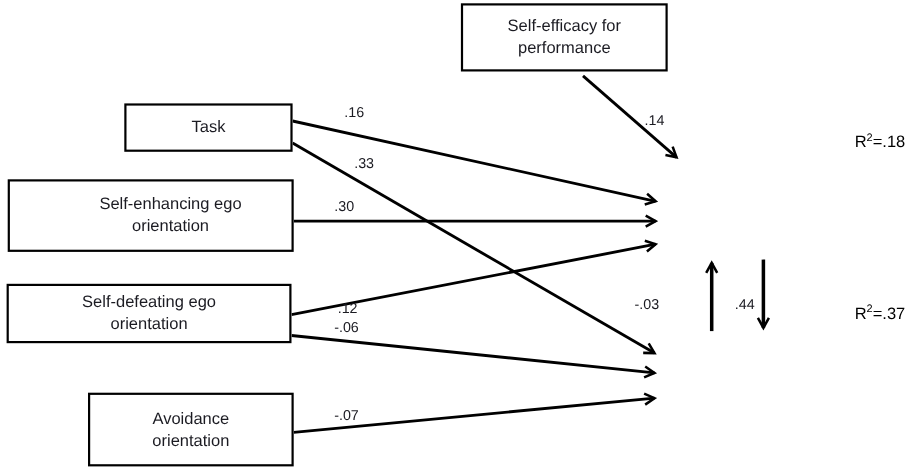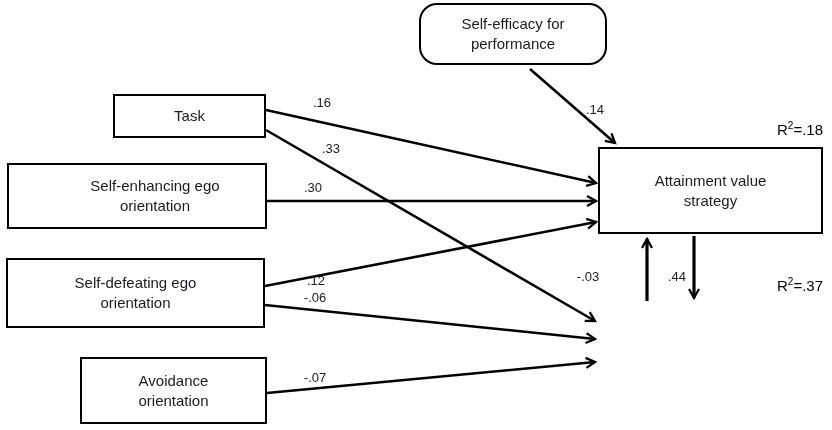--- a/index.html
+++ b/index.html
@@ -24,26 +24,26 @@
     background: #ffffff;
     display: flex;
     align-items: center;
     justify-content: center;
     text-align: center;
     font-size: 15px;
     line-height: 1.32;
     color: #1b1b22;
   }
   .node .lbl { display: inline-block; }
-  .n-self-efficacy   { left: 419px; top: 3px;   width: 188px; height: 62px; border-radius: 18px; }
+  .n-self-efficacy   { left: 419px; top: 3px;   width: 188px; height: 62px; }
   .n-self-efficacy .lbl { max-width: 140px; }
   .n-task            { left: 113px; top: 94px;  width: 153px; height: 44px; }
   .n-self-enhancing  { left: 7px;   top: 163px; width: 260px; height: 66px; padding-left: 36px; }
   .n-self-enhancing .lbl { max-width: 175px; }
-  .n-self-defeating  { left: 6px;   top: 258px; width: 259px; height: 70px; }
+  .n-self-defeating  { left: 6px;   top: 258px; width: 259px; height: 54px; }
   .n-self-defeating .lbl { max-width: 175px; }
   .n-avoidance       { left: 80px;  top: 357px; width: 187px; height: 67px; }
   .n-avoidance .lbl  { max-width: 110px; }
   .n-attainment      { left: 598px; top: 147px; width: 225px; height: 87px; }
   .n-attainment .lbl { max-width: 165px; }
   .n-cost            { left: 597px; top: 303px; width: 226px; height: 73px; }
   .coef {
     position: absolute;
     font-size: 13px;
     color: #1b1b22;
@@ -104,23 +104,20 @@
   </div>
   <div class="node n-self-enhancing">
     <span class="lbl">Self-enhancing ego orientation</span>
   </div>
   <div class="node n-self-defeating">
     <span class="lbl">Self-defeating ego orientation</span>
   </div>
   <div class="node n-avoidance">
     <span class="lbl">Avoidance orientation</span>
   </div>
-  <div class="node n-attainment">
-    <span class="lbl">Attainment value strategy</span>
-  </div>
 
   <span class="coef c-16">.16</span>
   <span class="coef c-33">.33</span>
   <span class="coef c-30">.30</span>
   <span class="coef c-12">.12</span>
   <span class="coef c-06">-.06</span>
   <span class="coef c-07">-.07</span>
   <span class="coef c-14">.14</span>
   <span class="coef c-03">-.03</span>
   <span class="coef c-44">.44</span>

